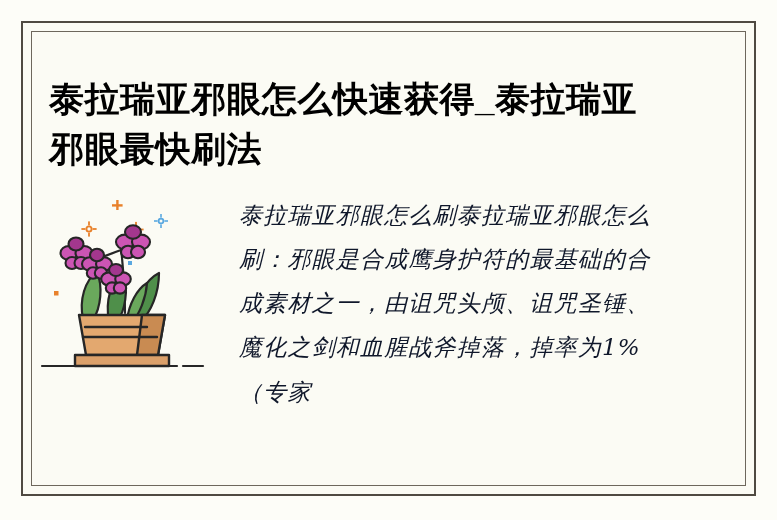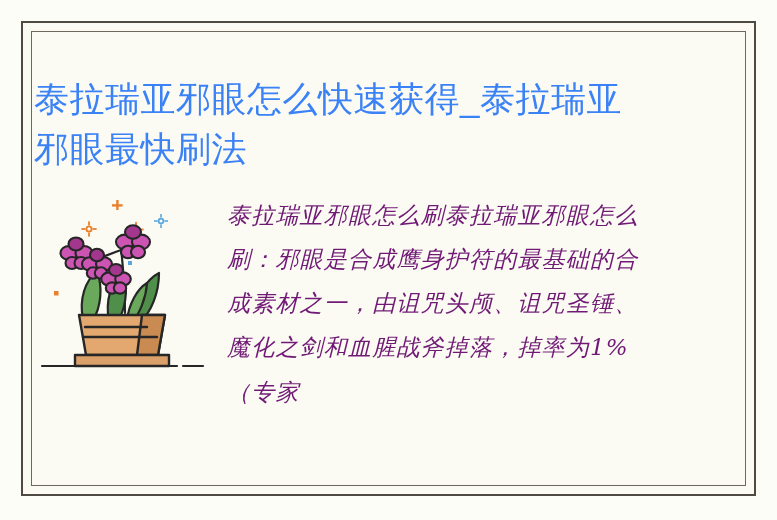--- a/index.html
+++ b/index.html
@@ -45,28 +45,28 @@
 
   
   .content {
     position: absolute;
     left: 0; top: 0; right: 0; bottom: 0;
     overflow: hidden;
   }
 
   .headline {
     position: absolute;
-    left: 11px;
+    left: 26px;
     top: 28px;
     width: 600px;
-    color: #3b82f6;
+    color: #000000;
     font-size: 35px;
     line-height: 1.42;
     letter-spacing: 0.5px;
-    font-weight: 400;
+    font-weight: 700;
     white-space: pre-wrap;
   }
 
   .article-row {
     position: absolute;
     left: 0px;
     top: 170px;
     right: 0px;
     display: flex;
     align-items: flex-start;
@@ -75,23 +75,23 @@
   .thumb {
     width: 178px;
     min-width: 178px;
     height: 185px;
     position: relative;
     margin-left: 8px;
   }
   .thumb svg { display: block; }
 
   .body-text {
-    margin-left: 18px;
+    margin-left: 30px;
     width: 424px;
-    color: #701a75;
+    color: #0f172a;
     font-size: 23px;
     line-height: 1.92;
     letter-spacing: 1.2px;
     font-family: "DejaVu Serif", "Liberation Serif", serif;
     font-style: italic;
     white-space: pre-wrap;
     max-height: 238px;
     overflow: hidden;
   }
 </style>

